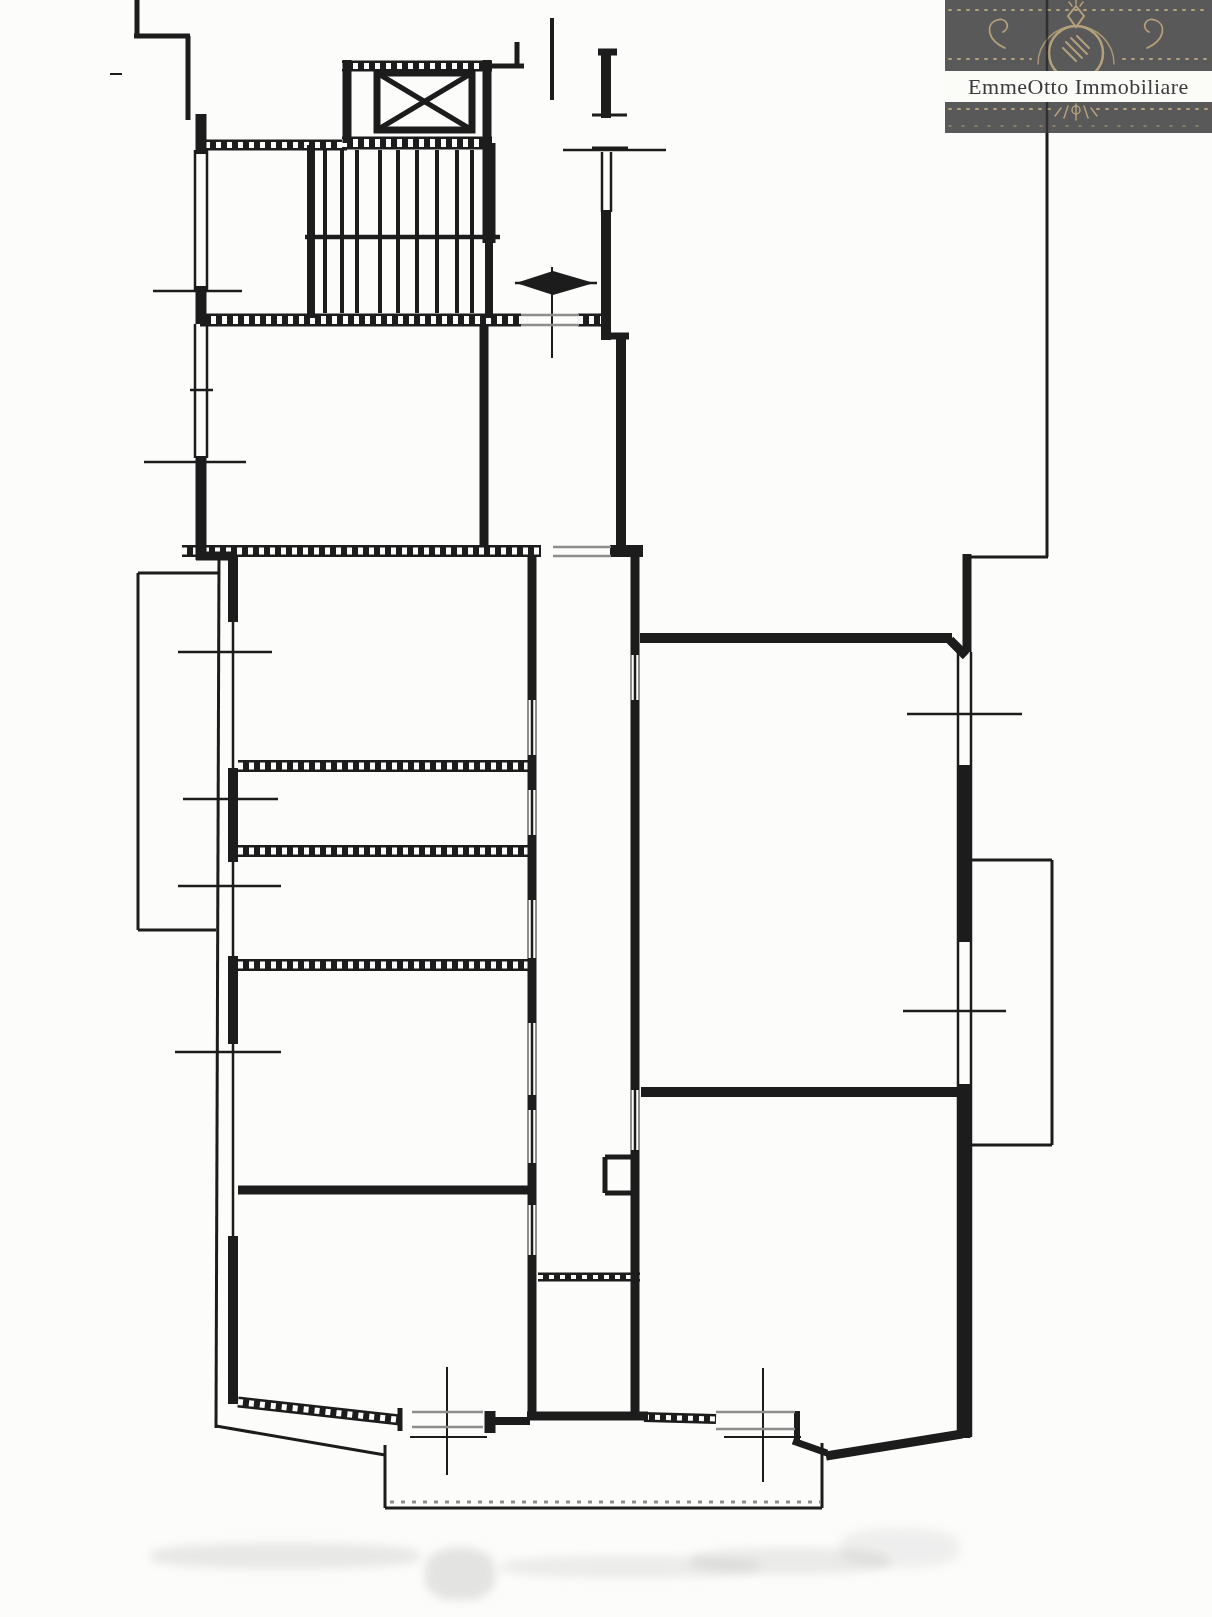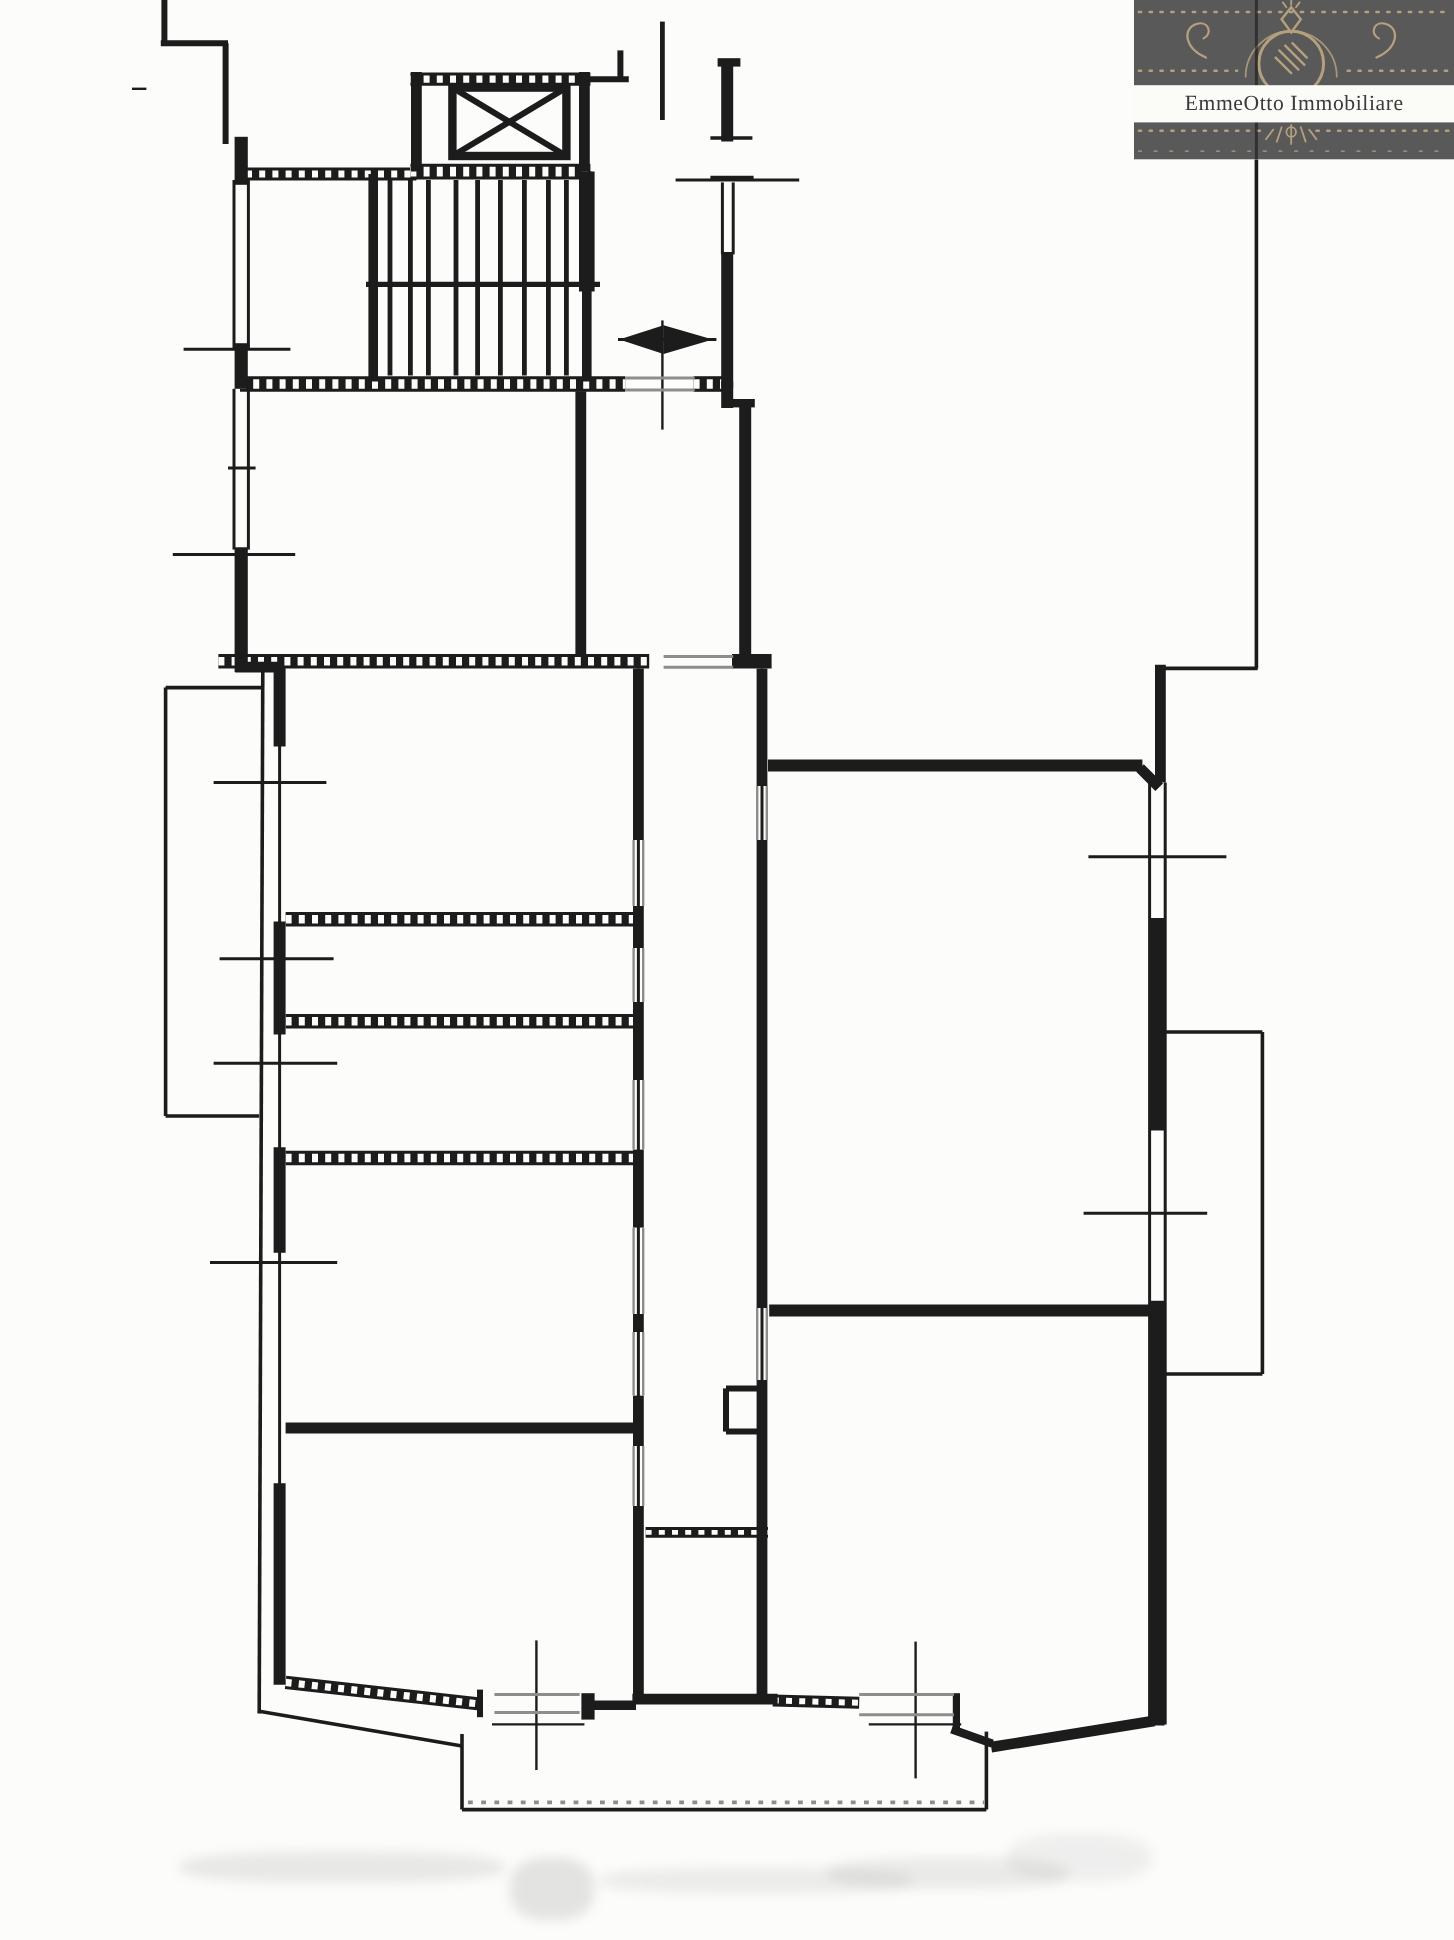--- a/index.html
+++ b/index.html
@@ -3,21 +3,21 @@
 <meta charset="utf-8">
 <style>
   html,body{margin:0;padding:0;background:#e8e8e8;}
   .page{position:relative;width:1212px;height:1617px;background:#fcfcfb;overflow:hidden;
         font-family:"Liberation Sans",sans-serif;}
   #plan{position:absolute;left:0;top:0;}
   .logo{position:absolute;left:945px;top:0;width:267px;height:133px;}
   .logo svg{position:absolute;left:0;top:0;}
   .logo-band{position:absolute;left:0;top:71px;width:267px;height:31px;display:flex;
              align-items:center;justify-content:center;}
-  .logo-band span{font-family:"Liberation Serif",serif;font-size:18px;letter-spacing:0.5px;
+  .logo-band span{font-family:"Liberation Serif",serif;font-size:22px;letter-spacing:0.5px;
                   white-space:nowrap;}
   .smudge{position:absolute;filter:blur(5px);border-radius:40%;}
 </style>
 </head>
 <body>
 
 <div class="page">
 
   <svg id="plan" width="1212" height="1617" viewBox="0 0 1212 1617">
       <g>

